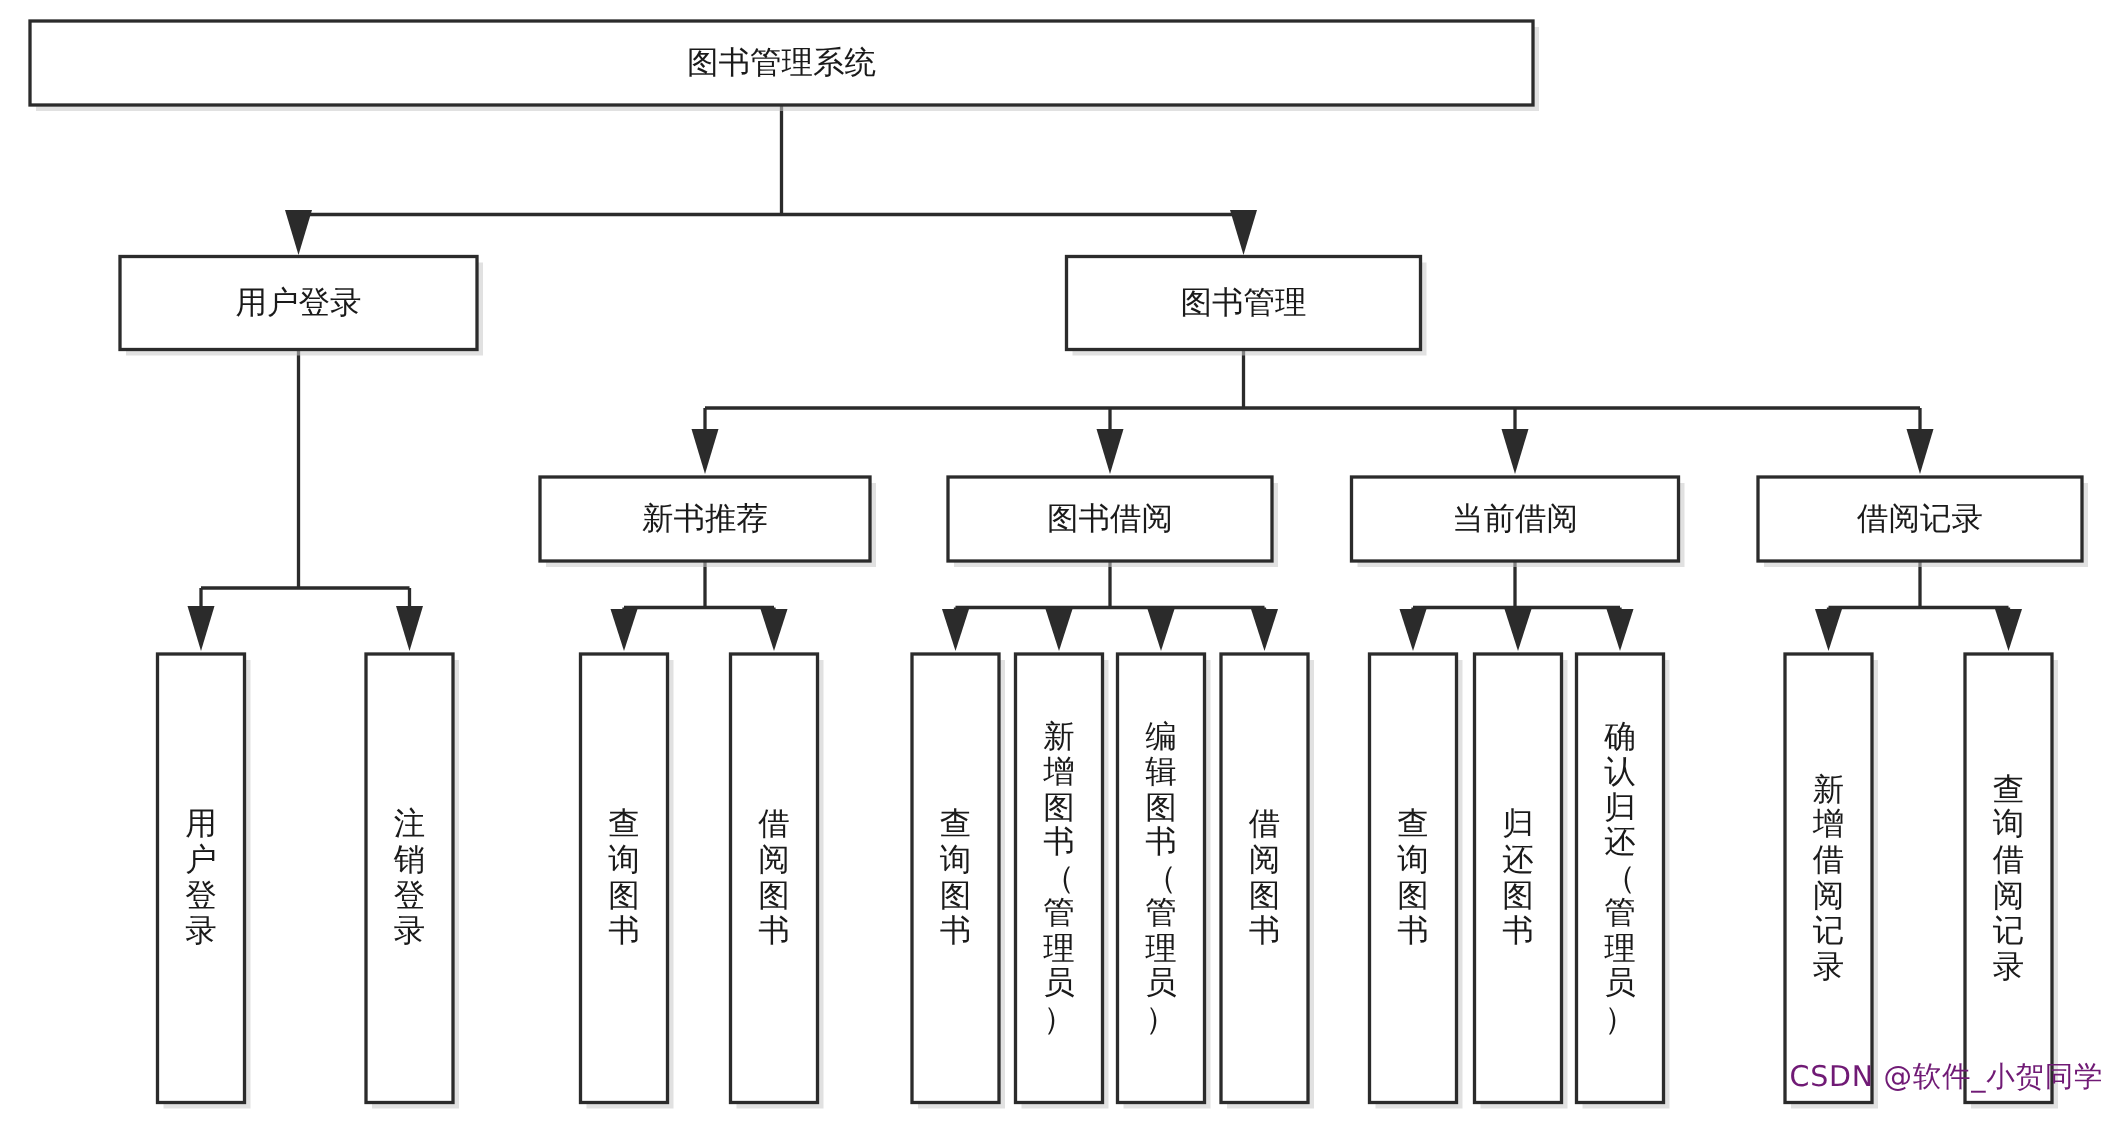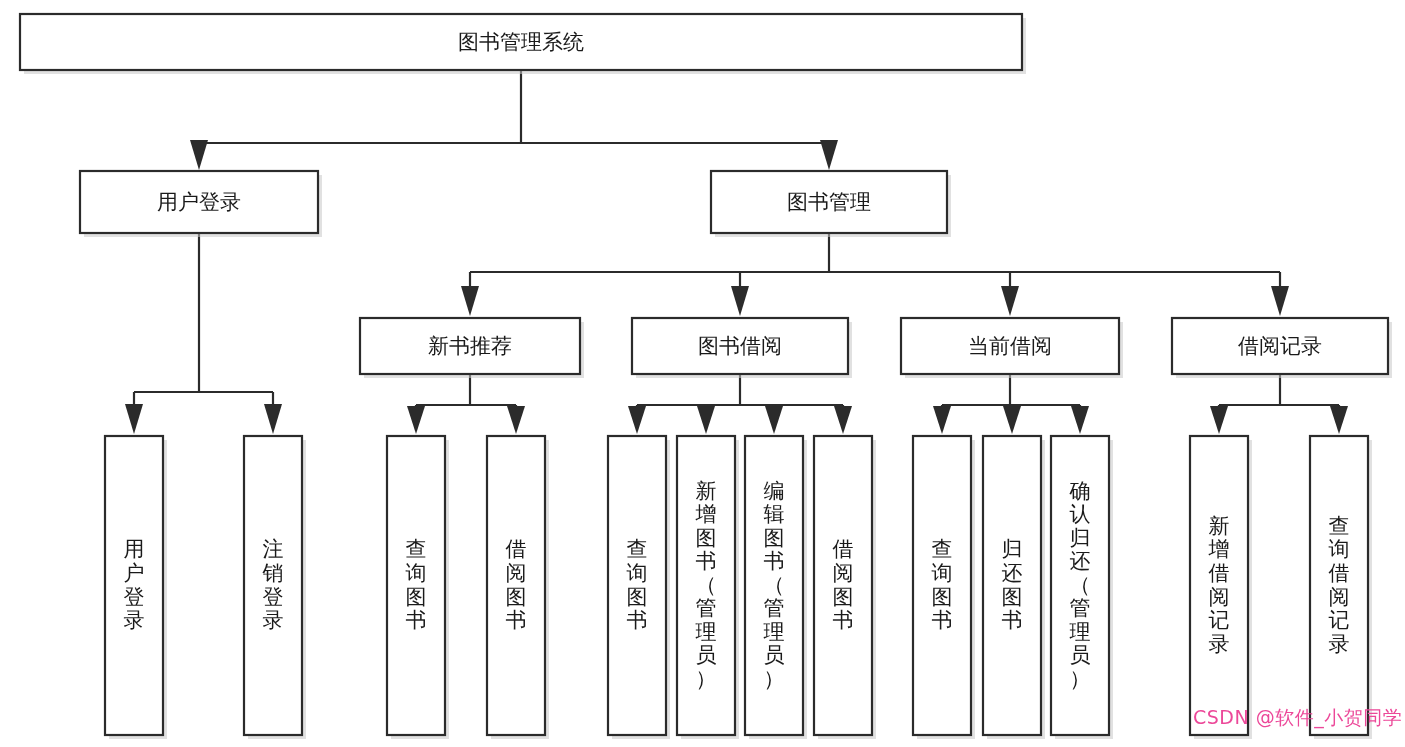--- a/index.html
+++ b/index.html
@@ -62,21 +62,21 @@
     pointer-events: none;
     white-space: nowrap;
   }
   .node-label-v span {
     display: block;
   }
   .watermark {
     position: absolute;
     font-family: "DejaVu Sans", "Liberation Sans", sans-serif;
     font-size: 19px;
-    color: #ec4899;
+    color: #701a75;
     white-space: nowrap;
     letter-spacing: 0.5px;
   }
 </style>
 </head>
 <body>
 
 <div id="stage">
 
   <svg id="diagram-svg" viewBox="0 0 1405 747">

